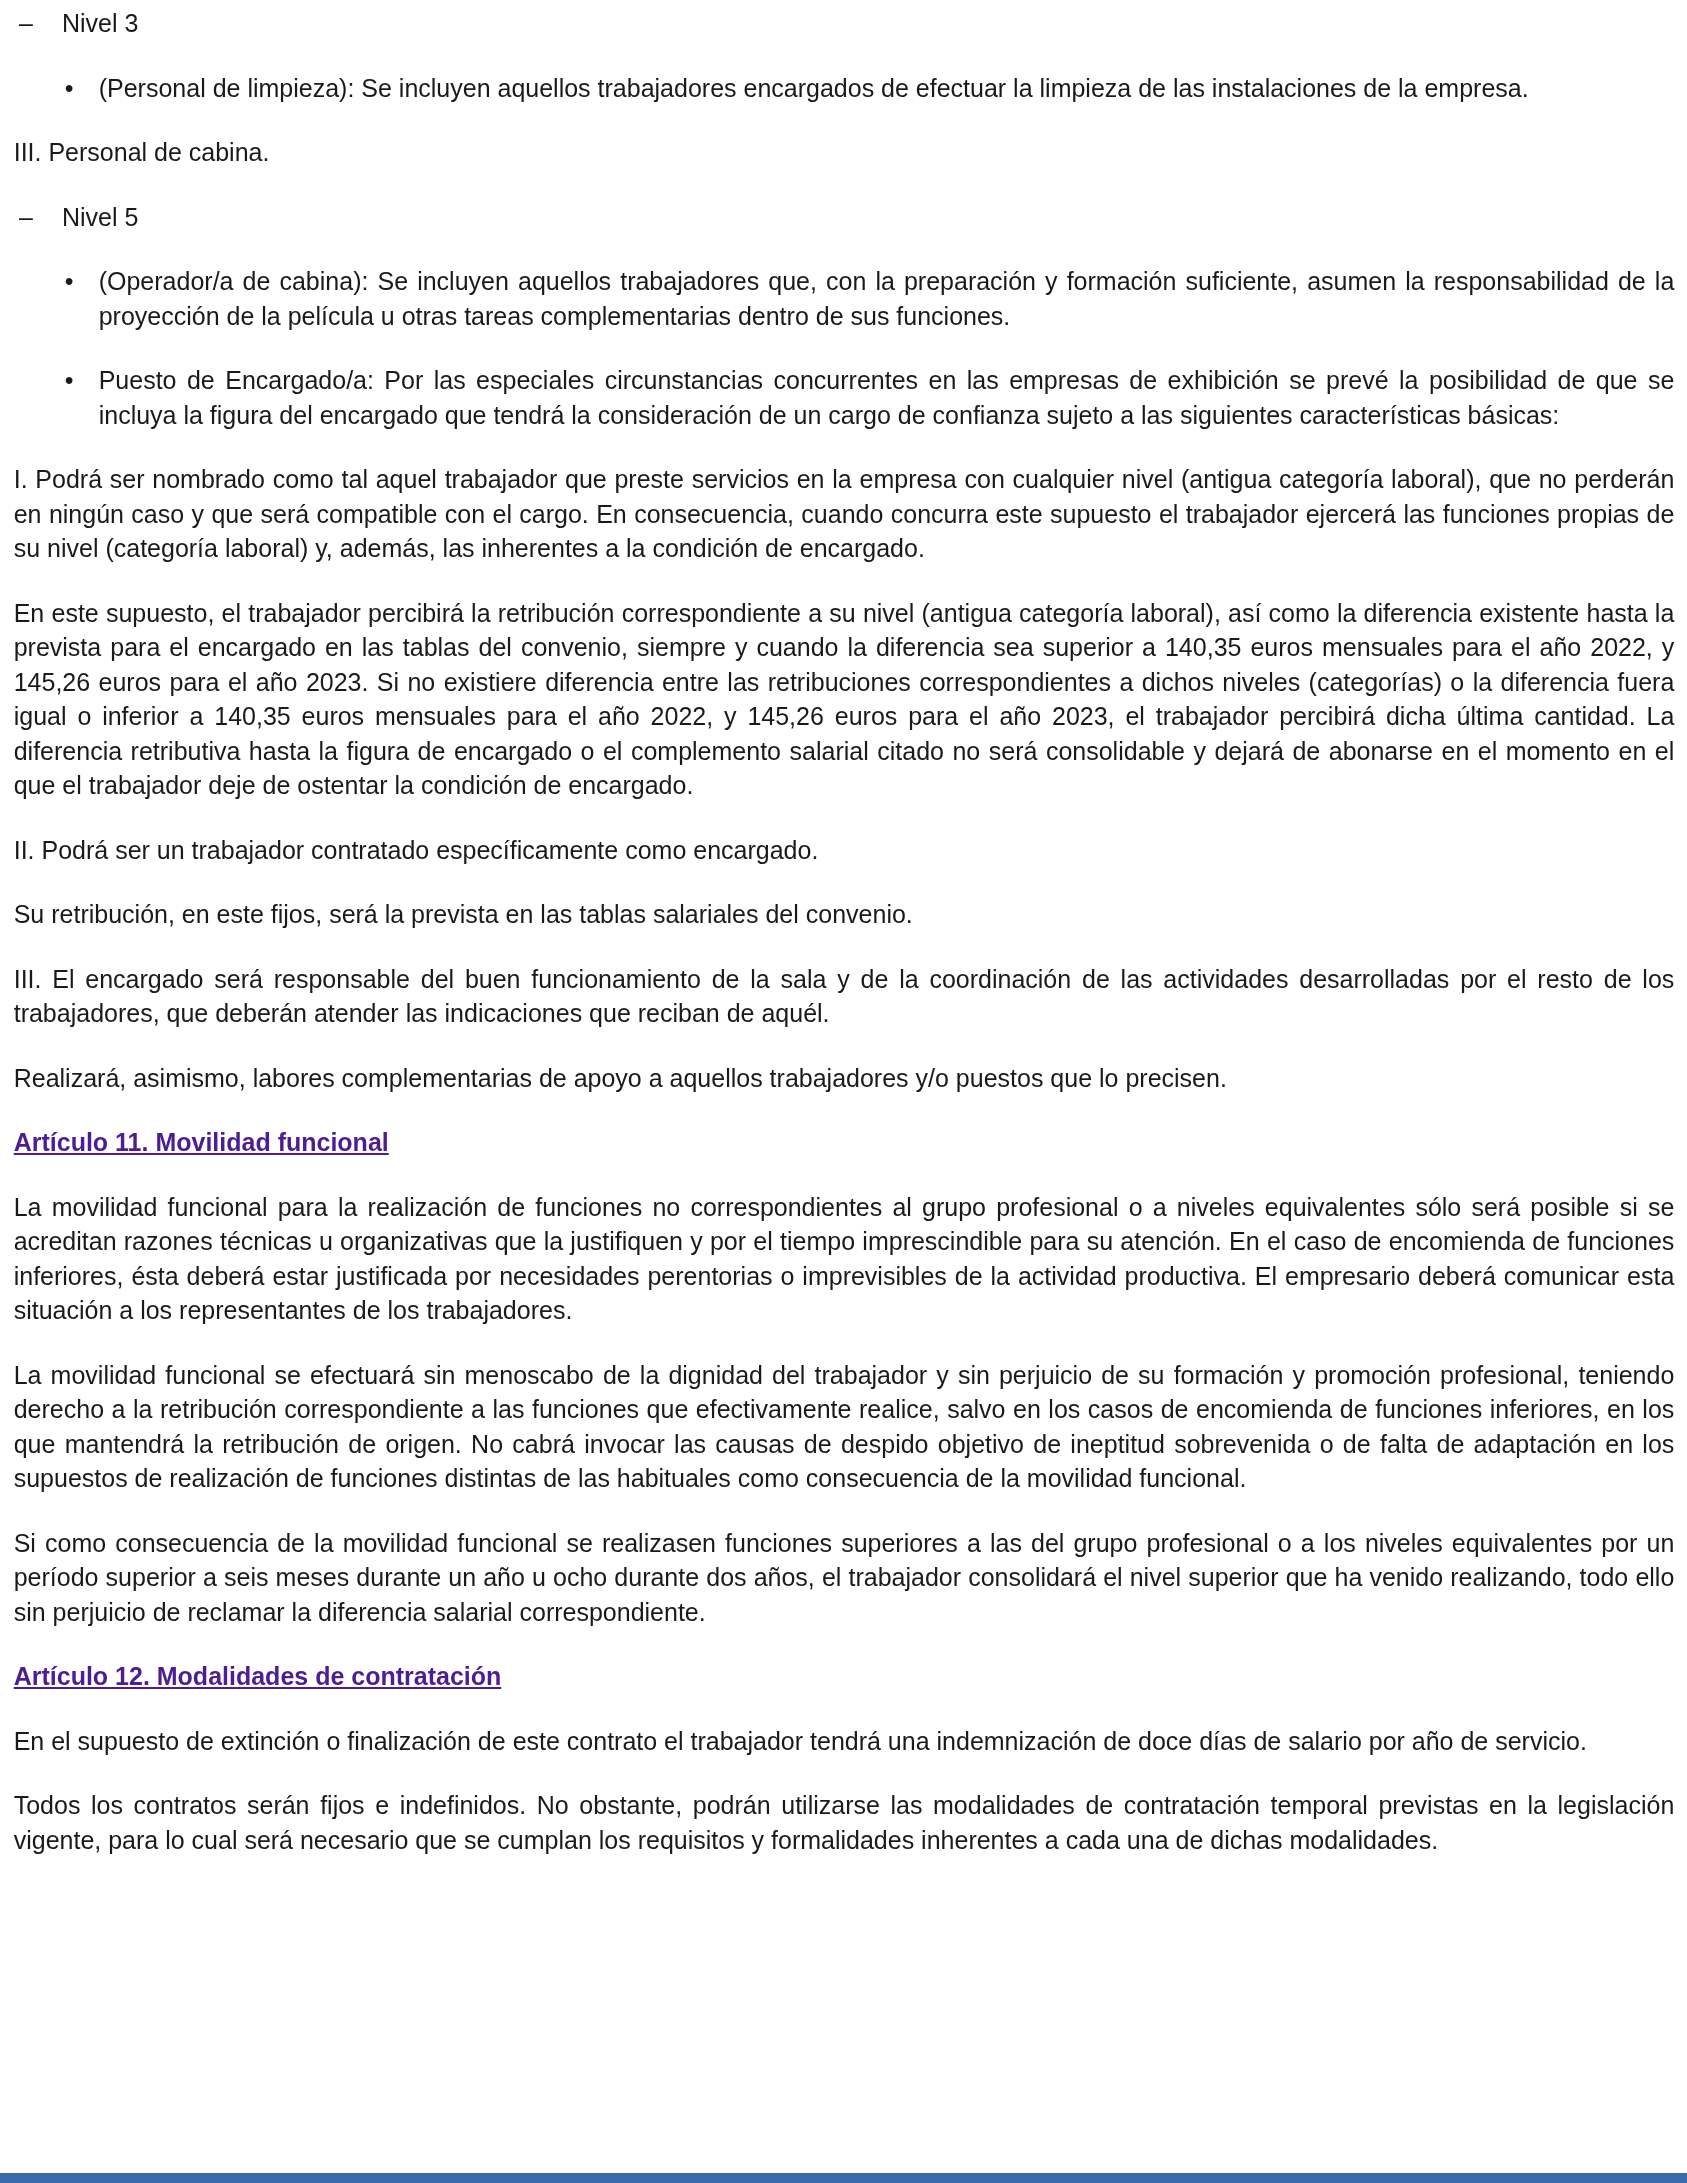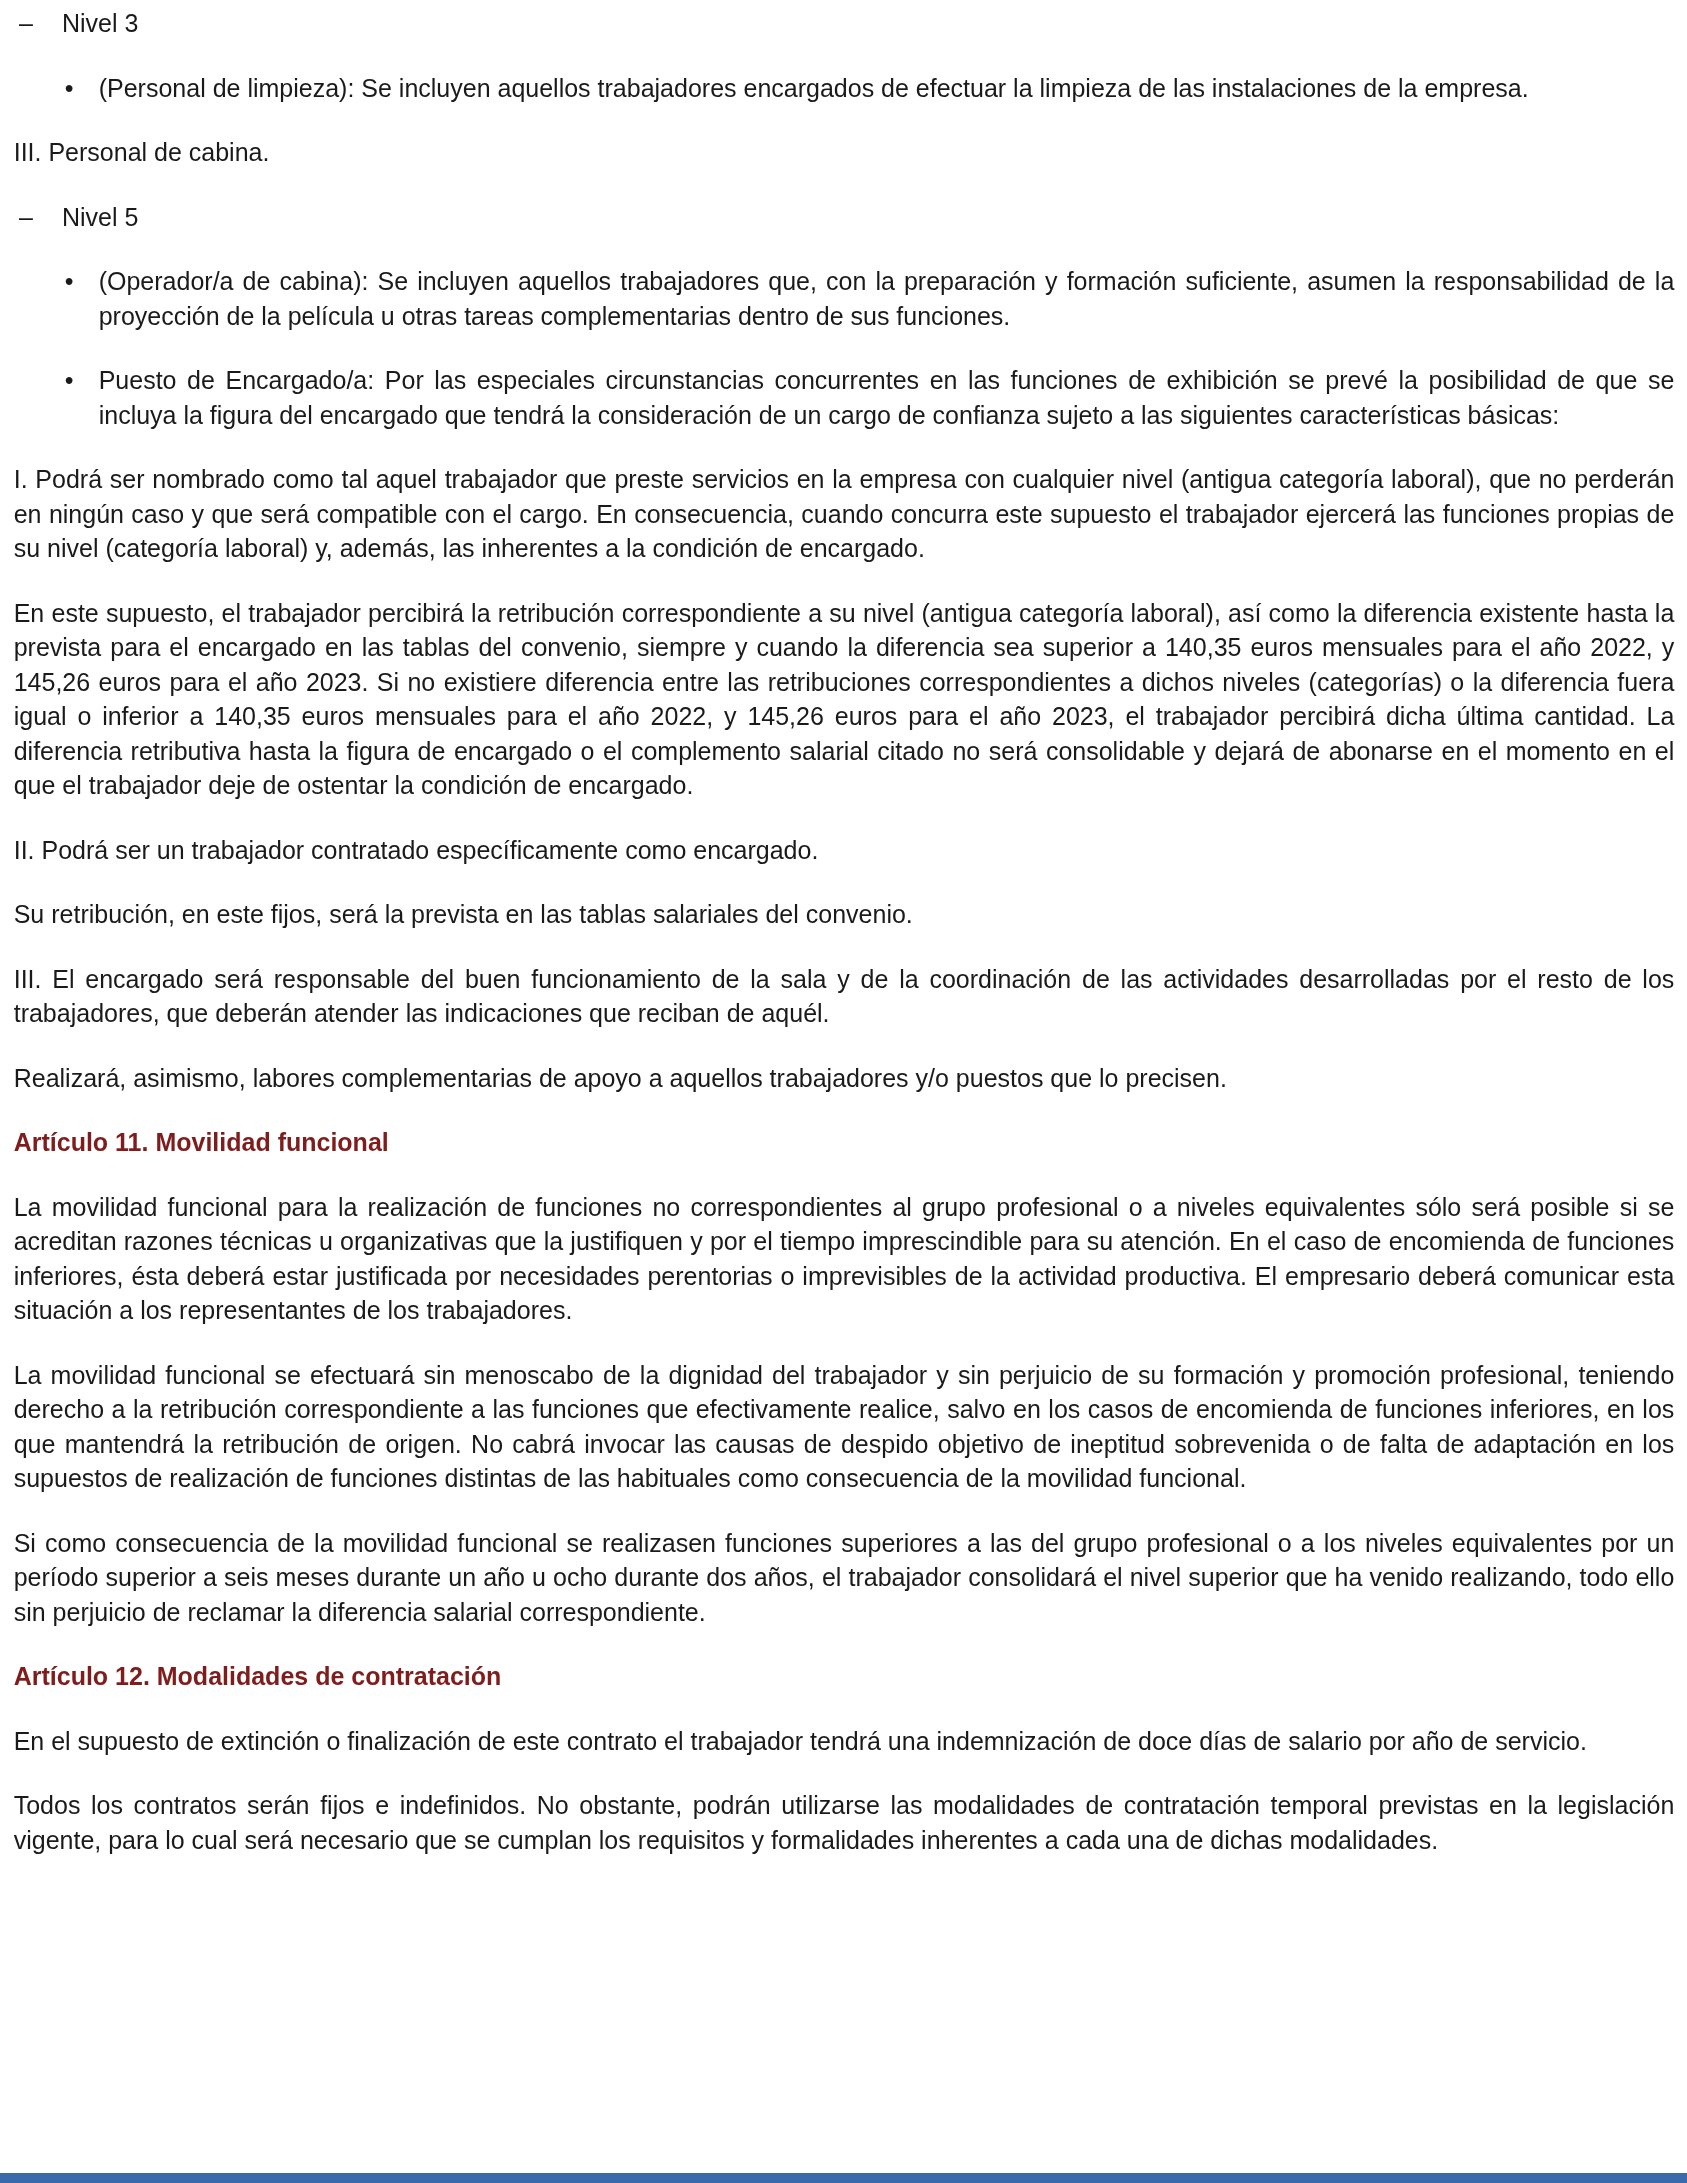--- a/index.html
+++ b/index.html
@@ -36,21 +36,22 @@
     padding-left: 51px;
   }
   .bullet-marker { flex: 0 0 34px; }
   .bullet-text { flex: 1 1 auto; text-align: justify; }
 
   .plain-heading { text-align: left; }
 
   .article-title {
     font-weight: bold;
     text-align: left;
-    color: #7f1d1d;
+    color: #4c1d95;
+    text-decoration: underline;
   }
 
   .footer-bar {
     position: absolute;
     left: 0;
     bottom: 0;
     width: 100%;
     height: 10px;
     background: #3a69ac;
   }
@@ -78,21 +79,21 @@
       <span class="dash-label">Nivel 5</span>
     </div>
 
     <div class="block bullet-item">
       <span class="bullet-marker">•</span>
       <div class="bullet-text">(Operador/a de cabina): Se incluyen aquellos trabajadores que, con la preparación y formación suficiente, asumen la responsabilidad de la proyección de la película u otras tareas complementarias dentro de sus funciones.</div>
     </div>
 
     <div class="block bullet-item">
       <span class="bullet-marker">•</span>
-      <div class="bullet-text">Puesto de Encargado/a: Por las especiales circunstancias concurrentes en las funciones de exhibición se prevé la posibilidad de que se incluya la figura del encargado que tendrá la consideración de un cargo de confianza sujeto a las siguientes características básicas:</div>
+      <div class="bullet-text">Puesto de Encargado/a: Por las especiales circunstancias concurrentes en las empresas de exhibición se prevé la posibilidad de que se incluya la figura del encargado que tendrá la consideración de un cargo de confianza sujeto a las siguientes características básicas:</div>
     </div>
 
     <p class="block">I. Podrá ser nombrado como tal aquel trabajador que preste servicios en la empresa con cualquier nivel (antigua categoría laboral), que no perderán en ningún caso y que será compatible con el cargo. En consecuencia, cuando concurra este supuesto el trabajador ejercerá las funciones propias de su nivel (categoría laboral) y, además, las inherentes a la condición de encargado.</p>
 
     <p class="block">En este supuesto, el trabajador percibirá la retribución correspondiente a su nivel (antigua categoría laboral), así como la diferencia existente hasta la prevista para el encargado en las tablas del convenio, siempre y cuando la diferencia sea superior a 140,35 euros mensuales para el año 2022, y 145,26 euros para el año 2023. Si no existiere diferencia entre las retribuciones correspondientes a dichos niveles (categorías) o la diferencia fuera igual o inferior a 140,35 euros mensuales para el año 2022, y 145,26 euros para el año 2023, el trabajador percibirá dicha última cantidad. La diferencia retributiva hasta la figura de encargado o el complemento salarial citado no será consolidable y dejará de abonarse en el momento en el que el trabajador deje de ostentar la condición de encargado.</p>
 
     <p class="block plain-heading">II. Podrá ser un trabajador contratado específicamente como encargado.</p>
 
     <p class="block plain-heading">Su retribución, en este fijos, será la prevista en las tablas salariales del convenio.</p>
 

